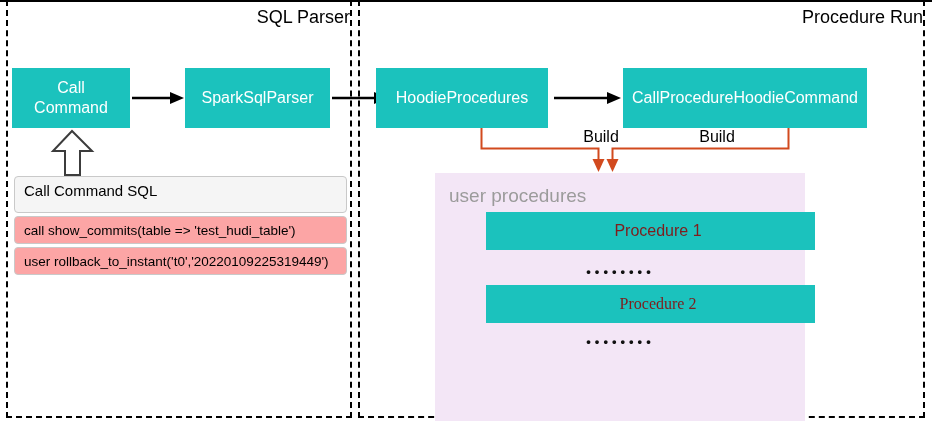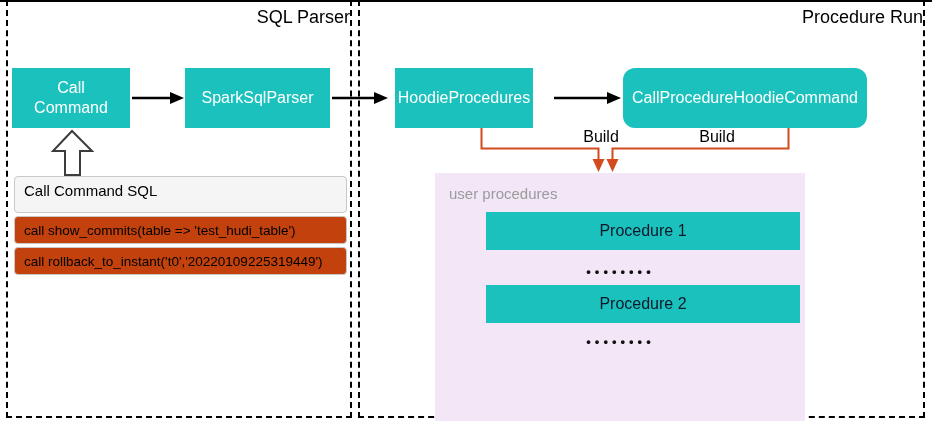--- a/index.html
+++ b/index.html
@@ -18,42 +18,42 @@
   .top-line{position:absolute;left:0;top:0;width:932px;height:2px;background:var(--ink);}
 
   .section{position:absolute;top:0;height:418px;border:2px dashed var(--ink);border-top:none;box-sizing:border-box;background:transparent;}
   .section.sql{left:6px;width:346px;}
   .section.proc{left:358px;width:567px;}
   .section-title{position:absolute;top:7px;left:0;width:100%;text-align:right;font-size:18px;color:#000;}
 
   .node{position:absolute;background:var(--teal);color:#ffffff;display:flex;align-items:center;justify-content:center;text-align:center;font-size:16px;line-height:1.25;box-sizing:border-box;}
   .node.call-command{left:12px;top:68px;width:118px;height:60px;padding:0 18px;}
   .node.spark{left:185px;top:68px;width:145px;height:60px;}
-  .node.hoodie{left:395px;top:68px;width:138px;height:60px;}
-  .node.cphc{left:623px;top:68px;width:244px;height:60px;border-radius:12px;}
+  .node.hoodie{left:376px;top:68px;width:172px;height:60px;}
+  .node.cphc{left:623px;top:68px;width:244px;height:60px;}
 
   svg.overlay{position:absolute;left:0;top:0;width:932px;height:443px;pointer-events:none;}
   .black-line{stroke:var(--ink);stroke-width:2.5;fill:none;}
   .black-head{fill:var(--ink);stroke:none;}
   .orange-line{stroke:var(--orange);stroke-width:2;fill:none;}
   .orange-head{fill:var(--orange);stroke:none;}
   .hollow-arrow{fill:#ffffff;stroke:#3c3c3c;stroke-width:2;stroke-linejoin:miter;}
 
   .edge-label{position:absolute;top:128px;width:46px;text-align:center;font-size:16px;color:#000;}
   .edge-label.build{left:550px;margin-left:28px;}
   .edge-label.call{left:694px;}
 
   .sql-box{position:absolute;left:14px;top:176px;width:333px;}
   .sql-box .hdr{height:37px;line-height:27px;background:var(--header-bg);border:1px solid var(--border-gray);border-radius:4px;padding:0 9px;font-size:15px;box-sizing:border-box;}
-  .sql-box .row{height:28px;line-height:28px;background:#c2410c;border:1px solid var(--border-gray);border-radius:4px;padding:0 9px;font-size:13.5px;margin-top:3px;box-sizing:border-box;white-space:nowrap;overflow:hidden;}
+  .sql-box .row{height:28px;line-height:28px;background:#fca5a5;border:1px solid var(--border-gray);border-radius:4px;padding:0 9px;font-size:13.5px;margin-top:3px;box-sizing:border-box;white-space:nowrap;overflow:hidden;}
 
   .user-procs{position:absolute;left:435px;top:173px;width:370px;height:248px;background:var(--lavender);}
-  .user-procs .tag{position:absolute;left:14px;top:12px;font-size:15px;color:var(--muted);}
-  .proc-item{position:absolute;left:51px;width:314px;height:38px;background:var(--teal);color:#0f172a;display:flex;align-items:center;justify-content:center;font-size:16px;}
-  .proc-1{top:39px;} .proc-2{top:112px;} .proc-n{top:184px;}
+  .user-procs .tag{position:absolute;left:14px;top:12px;font-size:19px;color:var(--muted);}
+  .proc-item{position:absolute;left:51px;width:314px;height:38px;background:var(--teal);color:#7f1d1d;display:flex;align-items:center;justify-content:center;font-size:16px;padding-left:15px;}
+  .proc-1{top:39px;} .proc-2{top:112px;font-family:Liberation Serif, serif;} .proc-n{top:184px;}
   .dots{position:absolute;left:51px;width:269px;text-align:center;font-size:13px;font-weight:bold;letter-spacing:4px;color:#111;}
   .dots-1{top:91px;} .dots-2{top:161px;}
 </style>
 </head>
 <body>
 
 <div id="canvas">
 
   <div class="top-line"></div>
 
@@ -94,21 +94,21 @@
   <div class="node spark">SparkSqlParser</div>
   <div class="node hoodie">HoodieProcedures</div>
   <div class="node cphc">CallProcedureHoodieCommand</div>
 
   <div class="edge-label build">Build</div>
   <div class="edge-label call">Build</div>
 
   <div class="sql-box">
     <div class="hdr">Call Command SQL</div>
     <div class="row">call show_commits(table =&gt; 'test_hudi_table')</div>
-    <div class="row">call rollback_to_instant('t0','20220109225319449')</div>
+    <div class="row">user rollback_to_instant('t0','20220109225319449')</div>
   </div>
 
   <div class="user-procs">
     <div class="tag">user procedures</div>
     <div class="proc-item proc-1">Procedure 1</div>
     <div class="dots dots-1">••••••••</div>
     <div class="proc-item proc-2">Procedure 2</div>
     <div class="dots dots-2">••••••••</div>
   </div>
 

